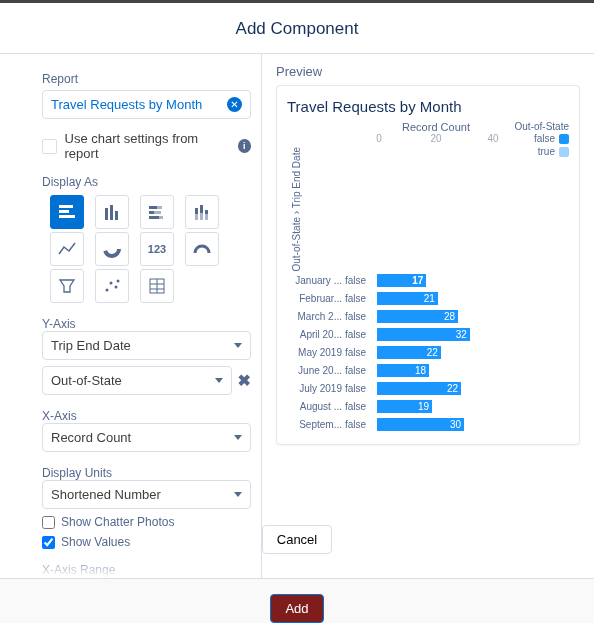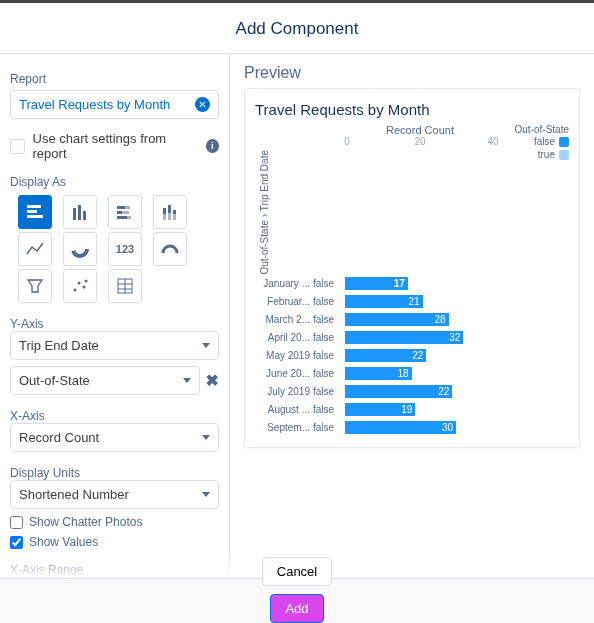--- a/index.html
+++ b/index.html
@@ -17,20 +17,21 @@
     border-top: 3px solid #444;
     border-bottom: 1px solid #d8dde6;
     text-align: center;
     padding: 16px 0 14px;
     font-size: 17px;
     color: #16325c;
   }
   .modal-body {
     display: flex;
     height: 531px;
+    padding-left: 32px;
   }
   .left-panel {
     width: 230px;
     border-right: 1px solid #d8dde6;
     padding: 10px 10px 0 10px;
     overflow-y: auto;
     position: relative;
     scrollbar-width: none;
   }
   .left-panel::-webkit-scrollbar { display:none; }
@@ -92,21 +93,21 @@
     width:0;height:0;border-left:4px solid transparent;border-right:4px solid transparent;
     border-top:5px solid #54698d;
   }
   .y-row { display:flex; align-items:center; gap:6px; }
   .y-row .select { flex:1; margin-bottom:0; }
   .remove-icon { font-size:16px;color:#54698d;font-weight:bold; }
   .small-check { display:flex;align-items:center;font-size:12px;color:#54698d;margin-top:6px;}
   .small-check input { margin-right:6px; }
   .radio-opt { display:flex;align-items:center;font-size:12px;color:#54698d;margin-top:4px;}
   .radio-opt input { margin-right:6px; }
-  .preview-label { font-size:16px;color:#54698d;margin-bottom:6px; }
+  .preview-label { font-size:13px;color:#54698d;margin-bottom:6px; }
   .chart-card {
     border:1px solid #e5e9ef;background:#fff;border-radius:4px;padding:12px 10px 10px 10px;
     box-shadow: 0 1px 2px rgba(0,0,0,0.05);
   }
   .chart-title { color:#16325c;font-size:15px;margin-bottom:6px; }
   .chart-area { display:flex;flex-direction:column; }
   .y-axis-label {
     writing-mode:vertical-rl;transform:rotate(180deg);
     font-size:10px;color:#54698d;text-align:center;padding-right:4px;
   }
@@ -127,21 +128,21 @@
   .lg-sw{width:10px;height:10px;border-radius:2px;}
   .view-link { font-size:11px;color:#0070d2;margin-top:10px;display:inline-block; }
   .modal-footer {
     position:absolute;bottom:0;left:0;right:0;height:45px;
     border-top:1px solid #d8dde6;background:#f9f9fa;
     display:flex;justify-content:flex-end;align-items:center;padding:0 12px;gap:8px;flex-direction:column;
   }
   .btn {
     border:1px solid #d8dde6;border-radius:4px;padding:6px 14px;font-size:13px;background:#fff;
   }
-  .btn-primary { background:#d946ef;border-color:#0070d2;color:#fff; }
+  .btn-primary { background:#7f1d1d;border-color:#0070d2;color:#fff;margin-top:32px; }
   .section-label { font-size:12px;color:#54698d;margin-top:14px;display:block; }
 </style>
 </head>
 <body>
 
 <div class="modal-header">Add Component</div>
 
 <div class="modal-body">
 
   <div class="left-panel">

